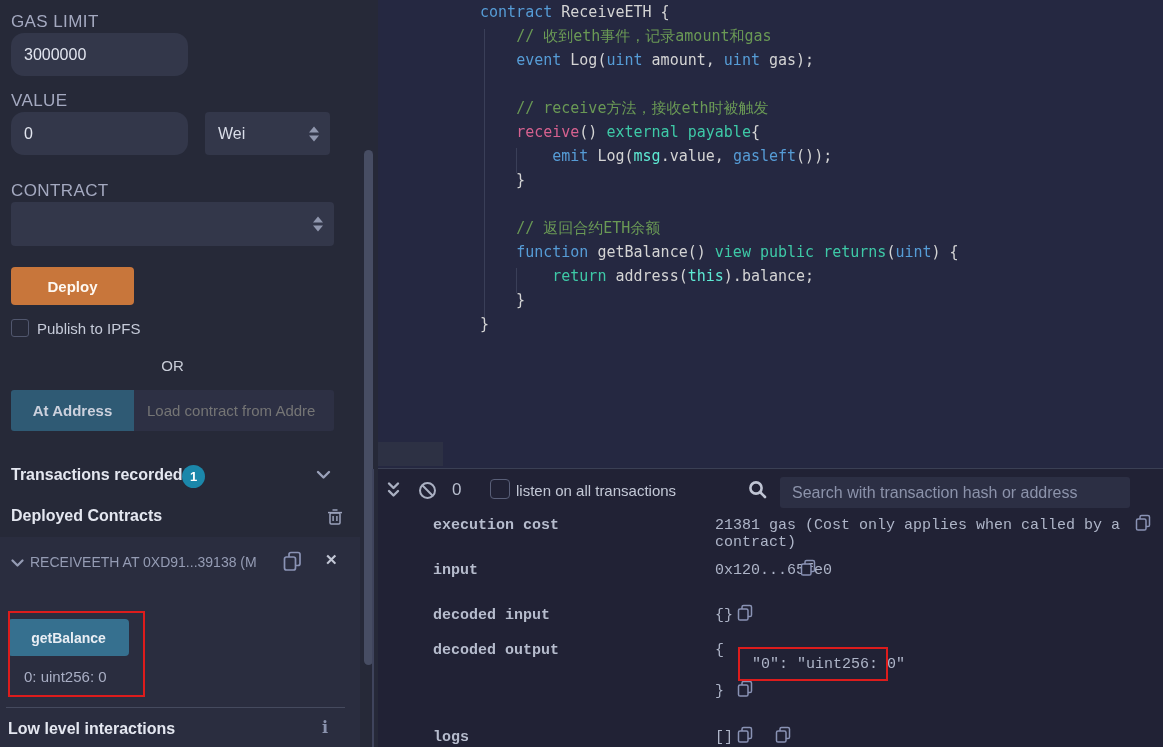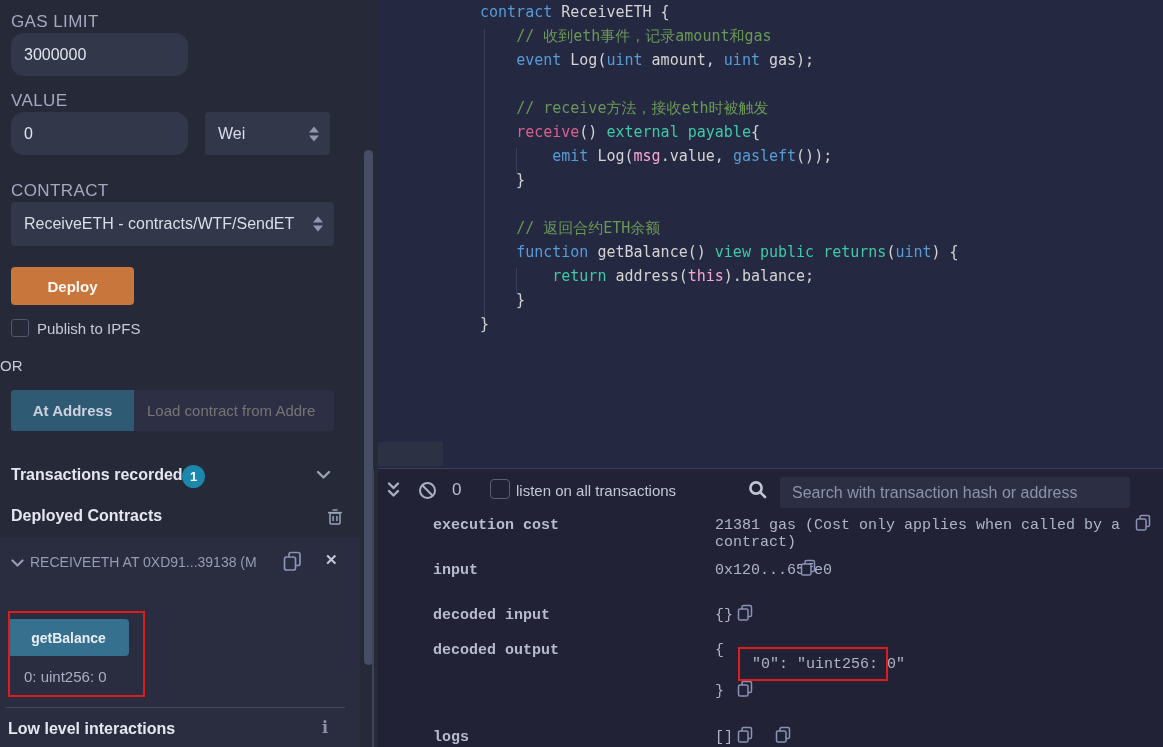--- a/index.html
+++ b/index.html
@@ -44,21 +44,21 @@
 
   
   #editor { position:absolute; left:378px; top:0; width:785px; height:468px; background:#252841; }
   #gutter { position:absolute; left:0; top:0; width:77px; }
   .gut-line { height:24px; padding-top:3px; text-align:right; color:#7b82a8;
               font:15px "DejaVu Sans Mono", monospace; }
   #code { position:absolute; left:102px; top:0; white-space:pre;
           font:15px "DejaVu Sans Mono", monospace; }
   .code-line { height:24px; padding-top:3px; color:#d4d4d4; }
   .seg-kw { color:#569cd6; } .seg-ty { color:#3ec9a7; } .seg-cm { color:#6a9955; }
-  .seg-fn { color:#d6618f; } .seg-vb { color:#f9a8d4; } .seg-pl { color:#d4d4d4; }
+  .seg-fn { color:#d6618f; } .seg-vb { color:#5eead4; } .seg-pl { color:#d4d4d4; }
   .indent-guide { position:absolute; width:1px; background:#3a3f58; }
   #hscroll-thumb { position:absolute; left:0; top:442px; width:65px; height:24px; background:#2d3144; }
 
   
   #terminal { position:absolute; left:378px; top:468px; width:785px; height:279px;
               background:#212235; border-top:1px solid #3b4054; }
   #term-left-line { position:absolute; left:372px; top:469px; width:2px; height:278px; background:#3f445c; }
   .term-label { position:absolute; font:bold 15px "Liberation Mono", monospace; color:#b6bccd; }
   .term-val   { position:absolute; font:15px "Liberation Mono", monospace; color:#aeb5c8; }
   #term-search { position:absolute; left:402px; top:8px; width:350px; height:31px;
@@ -80,33 +80,32 @@
   <div class="selbox" style="left:205px; top:112px; width:125px; height:43px;">
     <span>Wei</span>
     <span class="spinner">
         <i class="up"></i>
         <i class="down"></i>
       </span>
   </div>
 
   <div class="side-label" style="left:11px; top:181px;">CONTRACT</div>
   <div class="selbox" style="left:11px; top:202px; width:323px; height:44px;">
-    <span style="display:inline-block; max-width:288px; overflow:hidden;">ReceiveETH - contracts/WTF/SendET</span>
     <span class="spinner">
         <i class="up"></i>
         <i class="down"></i>
       </span>
   </div>
 
   <button id="deploy-btn">Deploy</button>
 
   <div class="chk" style="left:11px; top:319px; width:18px; height:18px;"></div>
   <div style="position:absolute; left:37px; top:320px; font-size:15px; color:#c6cbd9;">Publish to IPFS</div>
 
-  <div style="position:absolute; left:0; top:357px; width:345px; font-size:15px; color:#c9cdd8;">OR</div>
+  <div style="position:absolute; left:0; top:357px; width:345px; text-align:center; font-size:15px; color:#c9cdd8;">OR</div>
 
   <button id="at-address-btn">At Address</button>
   <input class="tb" style="left: 134px; top: 390px; width: 200px; height: 41px; background: rgb(45, 48, 68); border-radius: 0px 3px 3px 0px; font-size: 15px;" placeholder="Load contract from Addre">
 
   <div class="sec-head" style="left:11px; top:466px;">Transactions recorded</div>
   <div id="badge-tx">1</div>
   <span class="abs icon" style="left:316px; top:470px;">
     <svg width="15" height="10" viewBox="0 0 15 10">
         <polyline points="2,2 7.5,7.5 13,2" fill="none" stroke="#9aa1ba" stroke-width="2.4" stroke-linecap="round" stroke-linejoin="round"></polyline>
       </svg>

